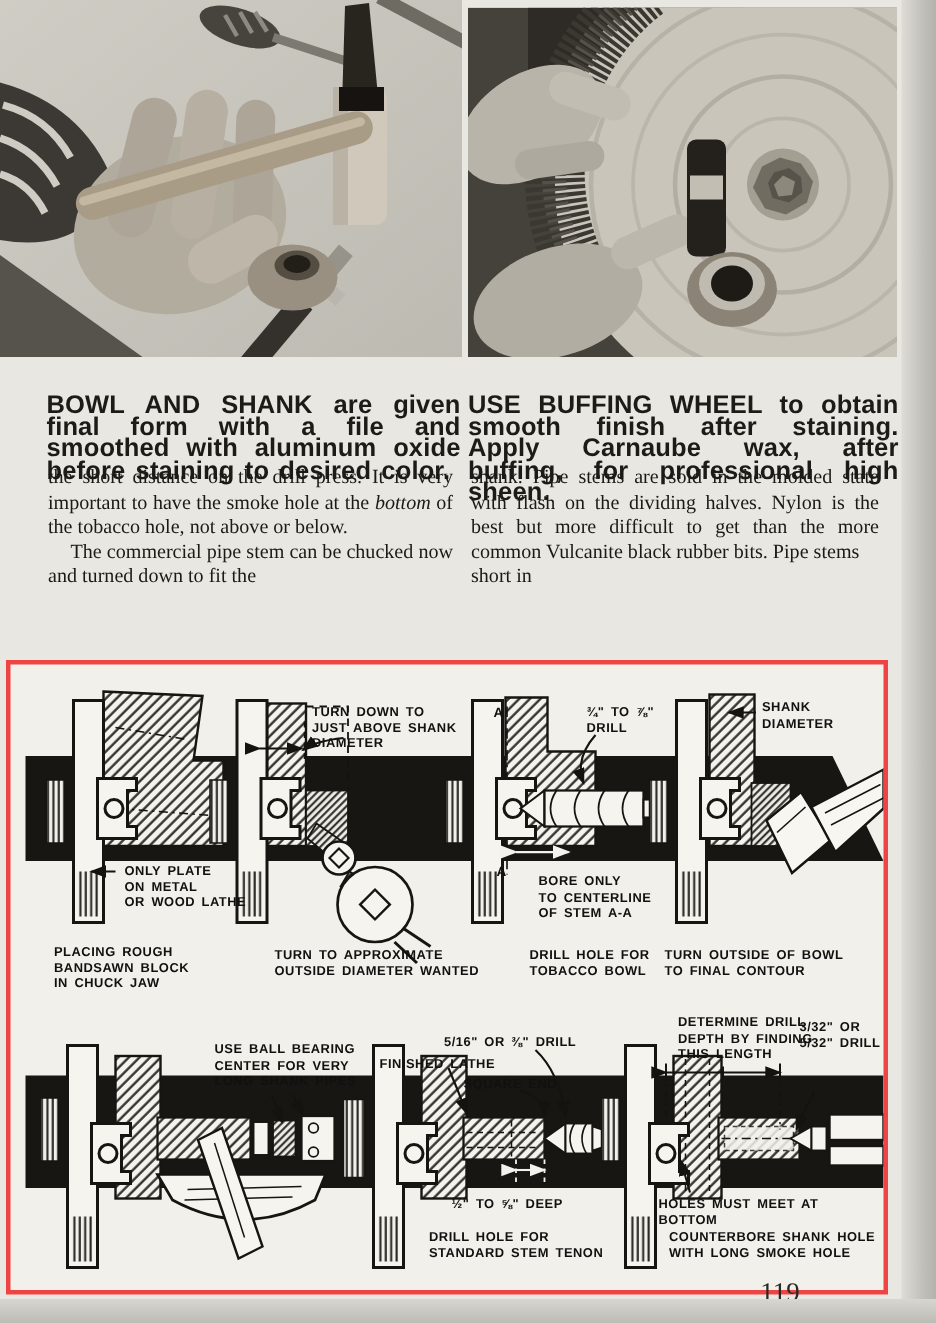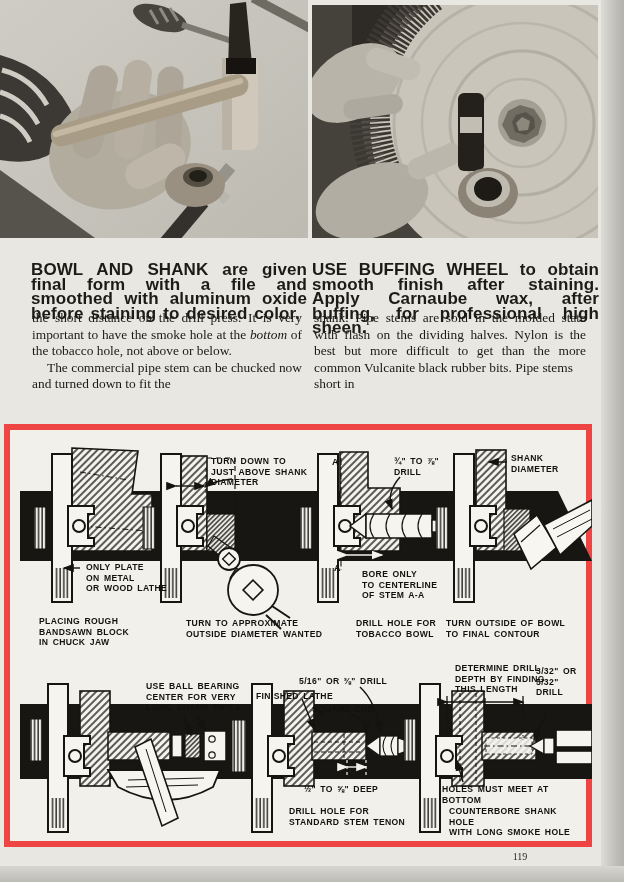--- a/index.html
+++ b/index.html
@@ -22,29 +22,29 @@
   
   .bodycol{position:absolute;font-family:"Liberation Serif",serif;font-size:13.4px;
       line-height:16.6px;color:#1b1a17;text-align:justify;}
   #col-left{left:32px;top:310px;width:270px;}
   #col-right{left:314px;top:310px;width:272px;}
   .bodycol p{margin:0;}
   .indent{text-indent:15px;}
   .lastline{display:flex;justify-content:space-between;}
   .it{font-style:italic;}
   
-  #diagram{position:absolute;left:4px;top:424px;width:588px;height:423px;
-      background:#f2f0ea;border:6px solid #ef4444;box-sizing:border-box;}
+  #diagram{position:absolute;left:4px;top:440px;width:588px;height:423px;
+      background:#f2f0ea;border:3px solid #ef4444;box-sizing:border-box;}
   #diagram svg{position:absolute;left:0;top:0;}
   .dl{position:absolute;font-weight:bold;font-size:8.6px;line-height:10.6px;
       color:#121110;white-space:pre-line;letter-spacing:.35px;word-spacing:1.6px;}
   .dlA{font-size:9px;}
   
   #pageno{position:absolute;left:498px;top:851px;width:44px;text-align:center;
-      font-family:"Liberation Serif",serif;font-size:10px;color:#2a2925;}
+      font-family:"Liberation Serif",serif;font-size:18px;color:#2a2925;}
 </style>
 </head>
 <body>
 
 <div id="page">
 
   <div class="photo" id="photo-left">
     <svg width="308" height="238" viewBox="0 0 308 238">
       <rect width="308" height="238" fill="#c7c4bc"></rect>
       <rect width="308" height="238" fill="url(#gl)" opacity=".5"></rect>

